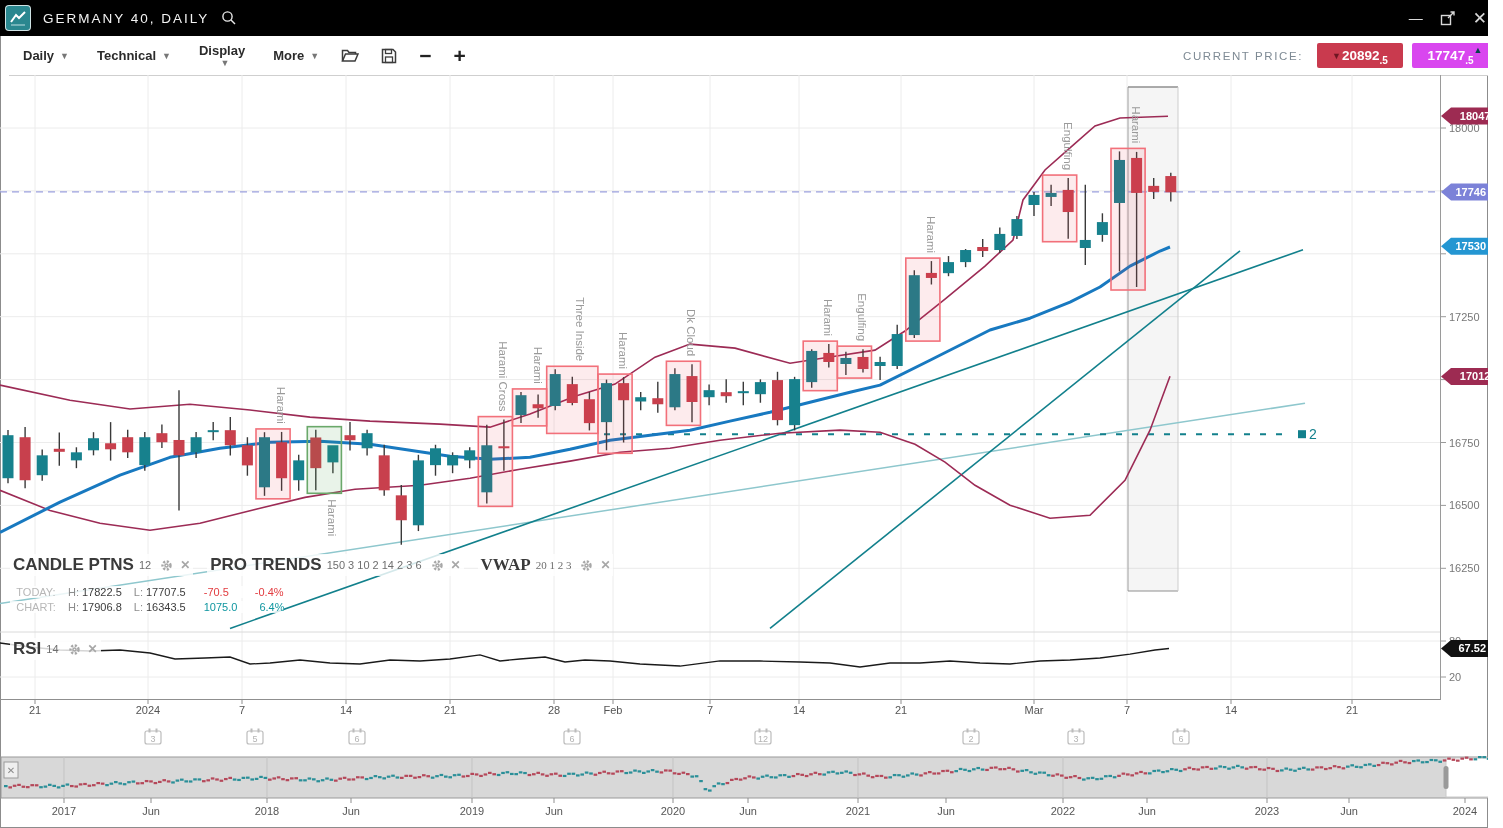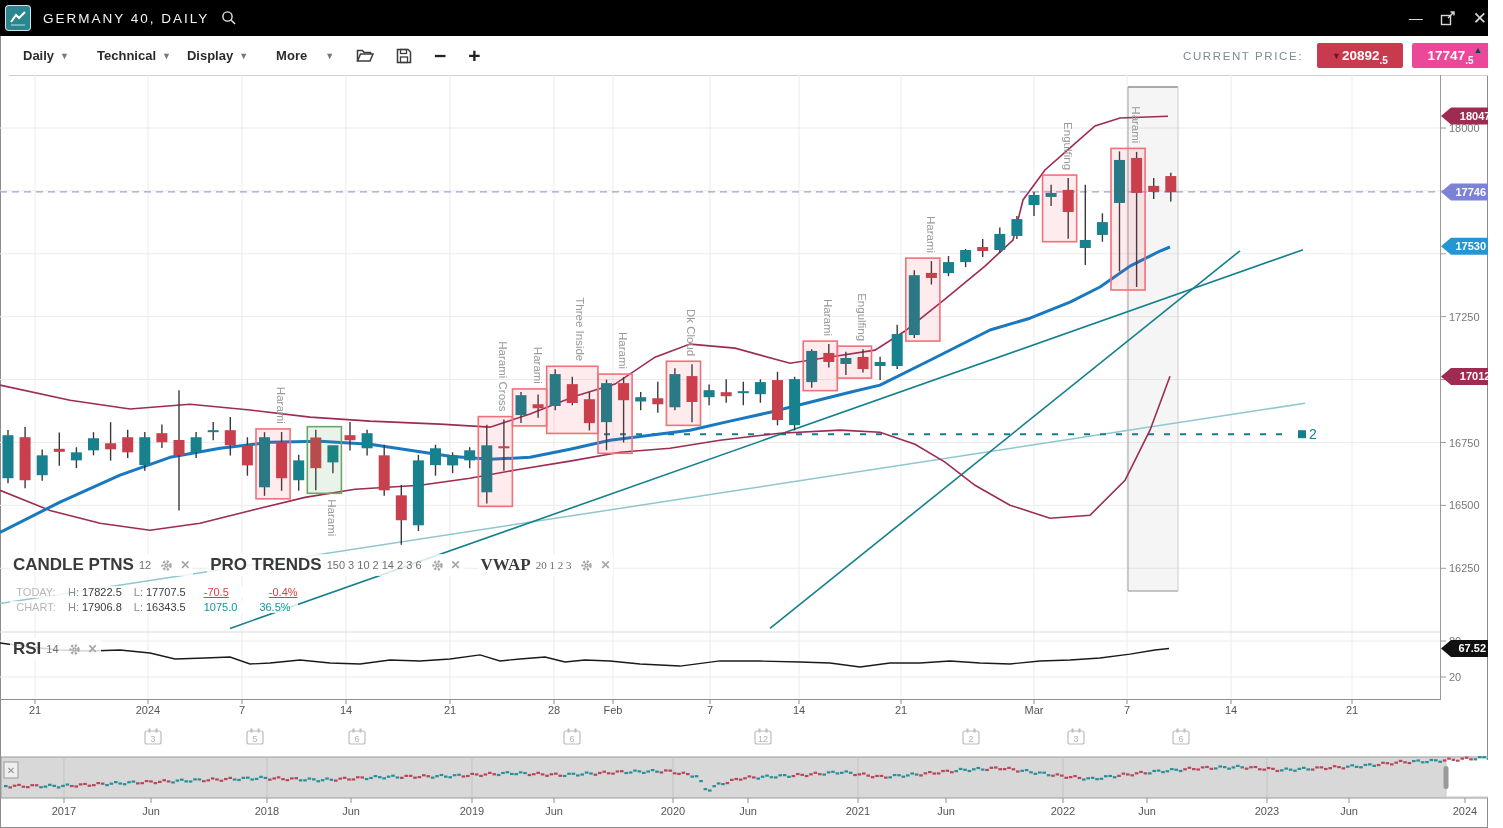--- a/index.html
+++ b/index.html
@@ -32,21 +32,21 @@
   .ovl{position:absolute;font-size:11px;color:#555;white-space:nowrap;}
   .ind-row{display:flex;align-items:center;background:rgba(255,255,255,0.82);padding:1px 3px;}
   .ind-name{font-weight:700;color:#3a3a3a;font-size:17px;}
   .ind-par{color:#6e6e6e;margin-left:5px;font-size:11px;}
   .mini-x{color:#a7a7a7;font-weight:700;font-size:12px;margin-left:7px;}
   .gearsvg{margin-left:9px;}
   .stat-row{display:flex;align-items:center;font-size:11px;margin-top:3px;background:rgba(255,255,255,0.82);}
   .stat-lbl{color:#b7b7b7;width:52px;}
   .stat-k{color:#8d8d8d;margin-left:6px;}
   .stat-v{color:#3c3c3c;margin-left:3px;}
-  .neg{color:#e23b3f;margin-left:18px;text-decoration:underline;}
+  .neg{color:#e23b3f;margin-left:18px;}
   .pos{color:#0f96a0;margin-left:18px;}
   svg text{font-family:"Liberation Sans",sans-serif;}
 </style>
 </head>
 <body>
 <div id="app">
 
 <div id="titlebar">
   <div id="logo">
     <svg width="18" height="18" viewBox="0 0 18 18">
@@ -71,25 +71,25 @@
 
 <div id="toolbar">
   <div class="menu">
     <span>Daily</span>
         <span class="caret">▼</span>
   </div>
   <div class="menu" style="margin-left:28px;">
     <span>Technical</span>
         <span class="caret">▼</span>
   </div>
-  <div class="menu" style="margin-left:16px;">
+  <div class="menu" style="margin-left:28px;flex-direction:column;">
     <span>Display</span>
         <span class="caret">▼</span>
   </div>
-  <div class="menu" style="margin-left:28px;gap:12px;">
+  <div class="menu" style="margin-left:28px;">
     <span>More</span>
         <span class="caret">▼</span>
   </div>
   <span class="tool-ic">
     <svg width="18" height="15" viewBox="0 0 18 15">
           <path d="M1.5 13 V2.5 H6.5 L8 4.5 H14.5 V6" fill="none" stroke="#3c3c3c" stroke-width="1.5"></path>
           <path d="M1.5 13 L4.5 6 H17 L14 13 Z" fill="none" stroke="#3c3c3c" stroke-width="1.5"></path>
         </svg>
   </span>
   <span class="tool-ic">
@@ -101,21 +101,21 @@
   </span>
   <span class="zoombtn">−</span>
   <span class="zoombtn">+</span>
   <div id="price-group">
     <span id="cp-label">CURRENT PRICE:</span>
     <div class="price-btn" id="sell-btn" style="background: rgb(201, 58, 78);">
       <span class="arr" style="color:#6e1622;margin-right:1px;">▼</span>
       <span id="sell-main">20892</span>
           <span class="sub" id="sell-sub">.5</span>
     </div>
-    <div class="price-btn" id="buy-btn" style="margin-right: 6px; background: #ec4899;">
+    <div class="price-btn" id="buy-btn" style="margin-right: 6px; background: #d946ef;">
       <span id="buy-main">17747</span>
           <span class="sub" id="buy-sub">.5</span>
       <span class="arr" style="color:#05454c;align-self:flex-start;padding-top:2px;">▲</span>
     </div>
   </div>
 </div>
 
 <svg id="chart-svg" style="position:absolute;left:0;top:0;" width="1503" height="828" viewBox="0 0 1503 828">
       <defs>
         <clipPath id="plotClip">
@@ -876,30 +876,30 @@
 </div>
 
 <div class="ovl" style="left:10px;top:583px;">
   <div class="stat-row">
     <span class="stat-lbl">TODAY:</span>
     <span class="stat-k">H:</span>
         <span class="stat-v">17822.5</span>
     <span class="stat-k" style="margin-left:12px;">L:</span>
         <span class="stat-v">17707.5</span>
     <span class="neg">-70.5</span>
-    <span class="neg" style="margin-left:40px;">-0.4%</span>
+    <span class="neg" style="margin-left:26px;">-0.4%</span>
   </div>
   <div class="stat-row">
     <span class="stat-lbl">CHART:</span>
     <span class="stat-k">H:</span>
         <span class="stat-v">17906.8</span>
     <span class="stat-k" style="margin-left:12px;">L:</span>
         <span class="stat-v">16343.5</span>
     <span class="pos">1075.0</span>
-    <span class="pos" style="margin-left:22px;">36.5%</span>
+    <span class="pos" style="margin-left:22px;">6.4%</span>
   </div>
 </div>
 
 <div class="ovl" style="left:10px;top:638px;">
   <div class="ind-row">
     <span class="ind-name">RSI</span>
     <span class="ind-par">14</span>
     <svg class="gearsvg" width="13" height="13" viewBox="0 0 14 14">
           <circle cx="7" cy="7" r="4.3" fill="none" stroke="#a7a7a7" stroke-width="2.6" stroke-dasharray="2.3 1.7"></circle>
           <circle cx="7" cy="7" r="1.7" fill="none" stroke="#a7a7a7" stroke-width="1.6"></circle>

